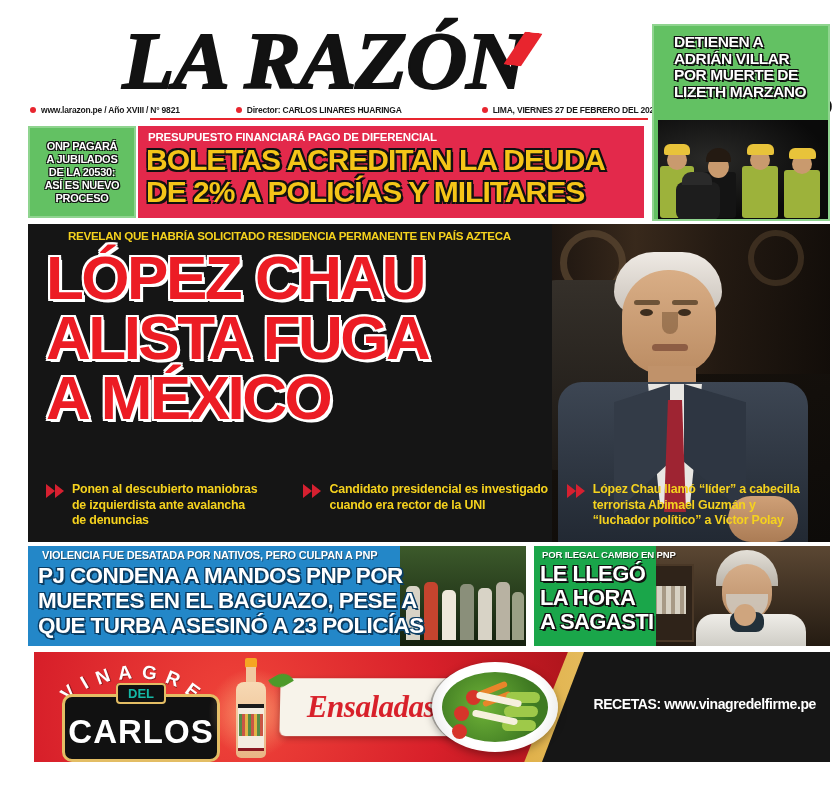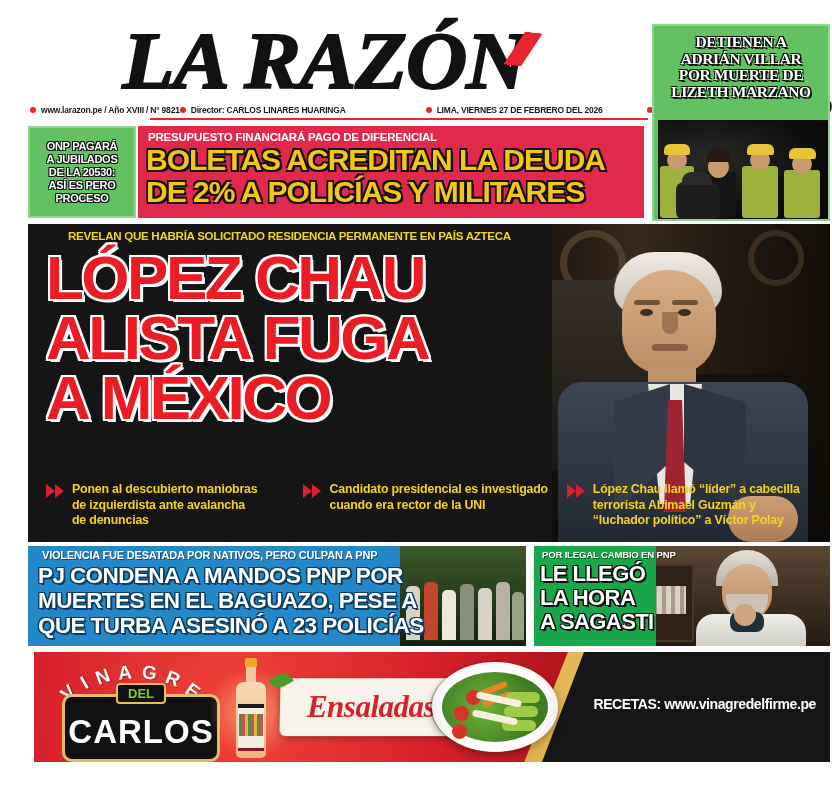--- a/index.html
+++ b/index.html
@@ -24,29 +24,29 @@
     background:#e8252e;
     transform:skewX(-18deg) rotate(6deg);
     clip-path:polygon(30% 0,100% 0,70% 100%,0 100%);
   }
 
   .info-line{position:absolute;left:28px;top:102px;width:620px;height:16px;
     display:flex;align-items:center;gap:0;}
   .info-item{display:flex;align-items:center;font-size:8.5px;font-weight:bold;color:#1a1a1a;
     font-family:"Liberation Sans",sans-serif;letter-spacing:-0.2px;white-space:nowrap;}
   .dot{width:6px;height:6px;border-radius:50%;background:#e8252e;margin-right:5px;flex:none;}
-  .i1{margin-left:2px;} .i2{} .i3{margin-left:80px;} .i4{margin-left:44px;}
+  .i1{margin-left:2px;} .i2{margin-left:56px;} .i3{margin-left:80px;} .i4{margin-left:44px;}
   .price{position:absolute;right:0;top:96px;font-size:19px;font-weight:bold;color:#111;
     letter-spacing:-0.6px;white-space:nowrap;}
   .rule-red{position:absolute;left:150px;top:118px;width:498px;height:2px;background:#e8252e;}
 
   
   .promo-tr{position:absolute;left:652px;top:24px;width:178px;height:197px;background:#63c163;
     border:2px solid #8fd48f;box-sizing:border-box;overflow:hidden;}
-  .promo-tr-head{padding:8px 4px 4px;text-align:center;font-family:Liberation Serif, serif;}
+  .promo-tr-head{padding:8px 20px 4px;text-align:left;}
   .promo-tr-head .ln{
     font-size:15.5px;font-weight:bold;color:#fff;line-height:16.5px;letter-spacing:-0.4px;
     text-shadow:1.6px 1.6px 0 #111, -1.2px 1.2px 0 #111, 1.2px -1.2px 0 #111, -1.2px -1.2px 0 #111;
     display:block;}
   .promo-tr-photo{position:absolute;left:4px;top:94px;width:170px;height:99px;
     background:#0b0b0b;overflow:hidden;}
 
   
   .ph-night{position:absolute;inset:0;background:
      radial-gradient(ellipse at 30% 40%, #2a2a28 0%, #0a0a0a 70%);}
@@ -179,21 +179,21 @@
   .ad-plate-shadow{position:absolute;left:396px;top:12px;width:120px;height:86px;border-radius:50%;
      background:rgba(0,0,0,.25);}
 
   .vin-label{position:absolute;left:16px;top:8px;width:176px;height:94px;}
   .vin-arc{position:absolute;left:8px;top:2px;width:160px;height:48px;}
   .vin-arc span{position:absolute;font-size:19px;font-weight:bold;color:#fff;
      text-shadow:1px 1px 0 rgba(0,0,0,.35);transform-origin:center;}
   .vin-plaque{position:absolute;left:12px;top:34px;width:152px;height:62px;background:#111;
      border:3px solid #e3bd64;border-radius:10px;}
   .vin-del{position:absolute;left:0;right:0;top:-13px;text-align:center;}
-  .vin-del span{background:#111;color:#84cc16;font-size:13px;font-weight:bold;padding:1px 10px;
+  .vin-del span{background:#111;color:#14b8a6;font-size:13px;font-weight:bold;padding:1px 10px;
      border-radius:4px;border:2px solid #e3bd64;}
   .vin-firme{position:absolute;left:0;right:0;top:18px;text-align:center;font-size:33px;font-weight:bold;
      color:#fff;letter-spacing:1px;line-height:34px;}
 
   .bottle{position:absolute;left:200px;top:6px;width:34px;height:100px;}
   .bt-cap{position:absolute;left:11px;top:0;width:12px;height:10px;background:#f5a623;border-radius:2px;}
   .bt-neck{position:absolute;left:12px;top:9px;width:10px;height:18px;background:#f0c9a0;}
   .bt-body{position:absolute;left:2px;top:24px;width:30px;height:76px;border-radius:8px 8px 5px 5px;
      background:linear-gradient(180deg,#f7d9b4,#e9b585);}
   .bt-label{position:absolute;left:4px;top:46px;width:26px;height:40px;background:#f3ece0;
@@ -281,21 +281,21 @@
       <div class="cop" style="left:24px;top:52px;width:30px;height:13px;background:#2a2a2a;border-radius:9px 9px 0 0;"></div>
     </div>
   </div>
 
   <div class="row2">
     <div class="onp-box">
       <div class="onp-inner">
         <span class="ln">ONP PAGARÁ</span>
         <span class="ln">A JUBILADOS</span>
         <span class="ln">DE LA 20530:</span>
-        <span class="ln">ASÍ ES PERO</span>
+        <span class="ln">ASÍ ES NUEVO</span>
         <span class="ln">PROCESO</span>
       </div>
     </div>
     <div class="red-banner">
       <div class="rb-kicker">PRESUPUESTO FINANCIARÁ PAGO DE DIFERENCIAL</div>
       <div class="rb-main">
         <span class="ln">BOLETAS ACREDITAN LA DEUDA</span>
         <span class="ln">DE 2% A POLICÍAS Y MILITARES</span>
       </div>
     </div>

